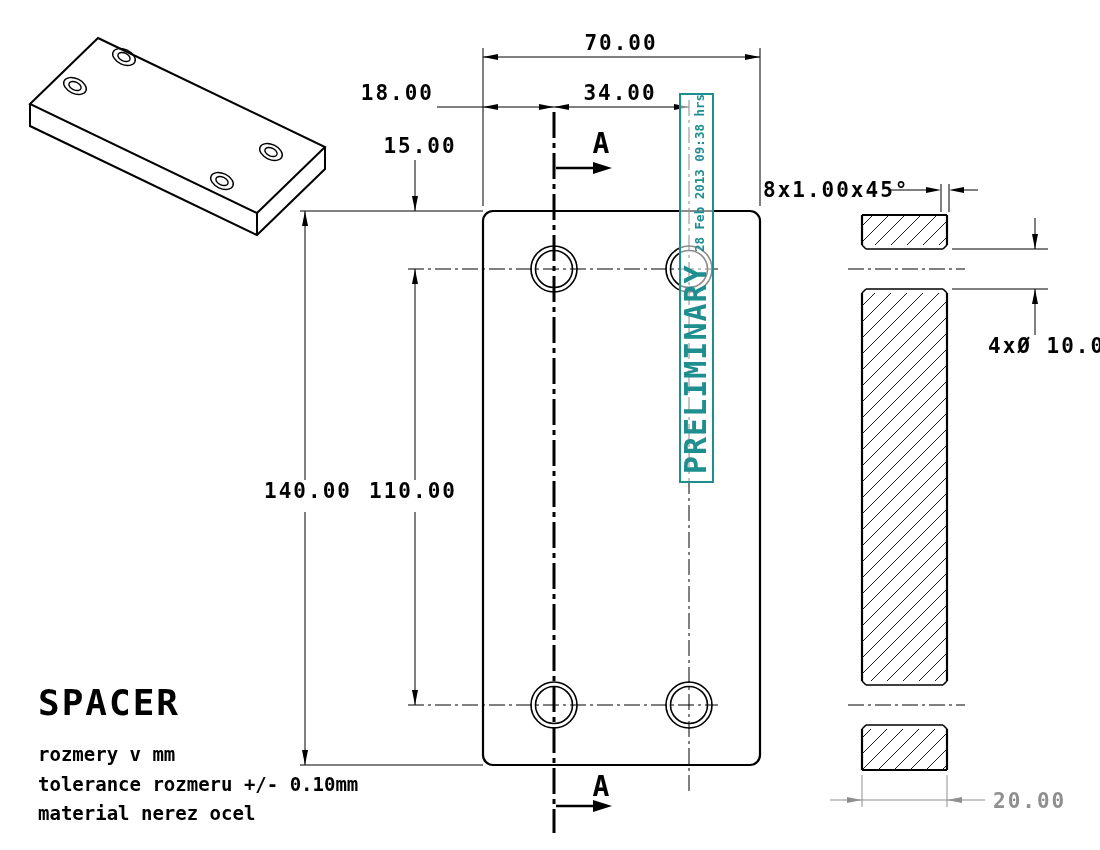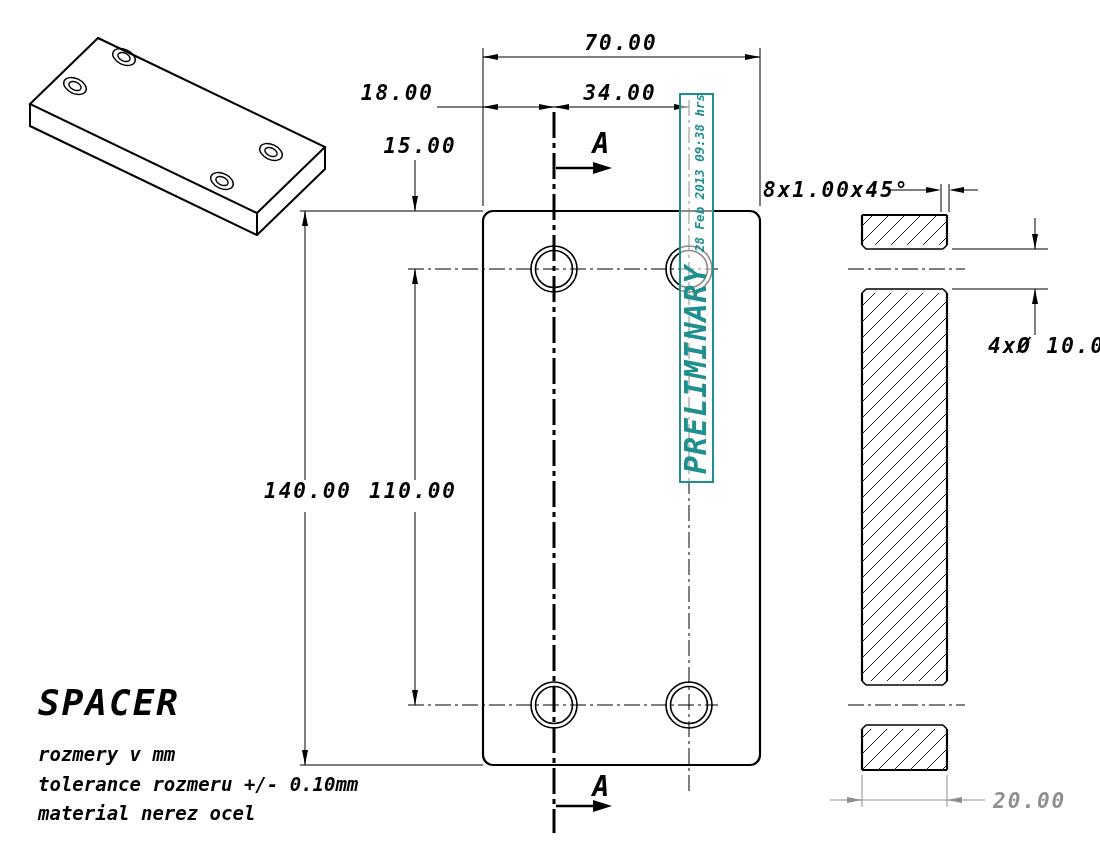--- a/index.html
+++ b/index.html
@@ -1,17 +1,17 @@
 <!DOCTYPE html>
 <html><head>
 <meta charset="utf-8">
 <style>
   html,body{margin:0;padding:0;background:#ffffff;}
   .canvas{position:relative;width:1100px;height:850px;background:#ffffff;overflow:hidden;
-          font-family:"DejaVu Sans Mono", monospace;font-style:italic;}
+          font-family:"DejaVu Sans Mono", monospace;}
   svg{display:block;}
   .dimtxt{font-family:"DejaVu Sans Mono", monospace;font-weight:bold;font-size:21px;letter-spacing:2px;}
   .sectxt{font-family:"DejaVu Sans Mono", monospace;font-weight:bold;font-size:28px;}
   .titletxt{font-family:"DejaVu Sans Mono", monospace;font-weight:bold;font-size:36px;letter-spacing:2px;}
   .notetxt{font-family:"DejaVu Sans Mono", monospace;font-weight:bold;font-size:19px;}
   .stamptxt-big{font-family:"DejaVu Sans Mono", monospace;font-weight:bold;font-size:30px;letter-spacing:1px;}
   .stamptxt-small{font-family:"DejaVu Sans Mono", monospace;font-weight:bold;font-size:12.5px;}
 </style>
 </head>
 <body>

